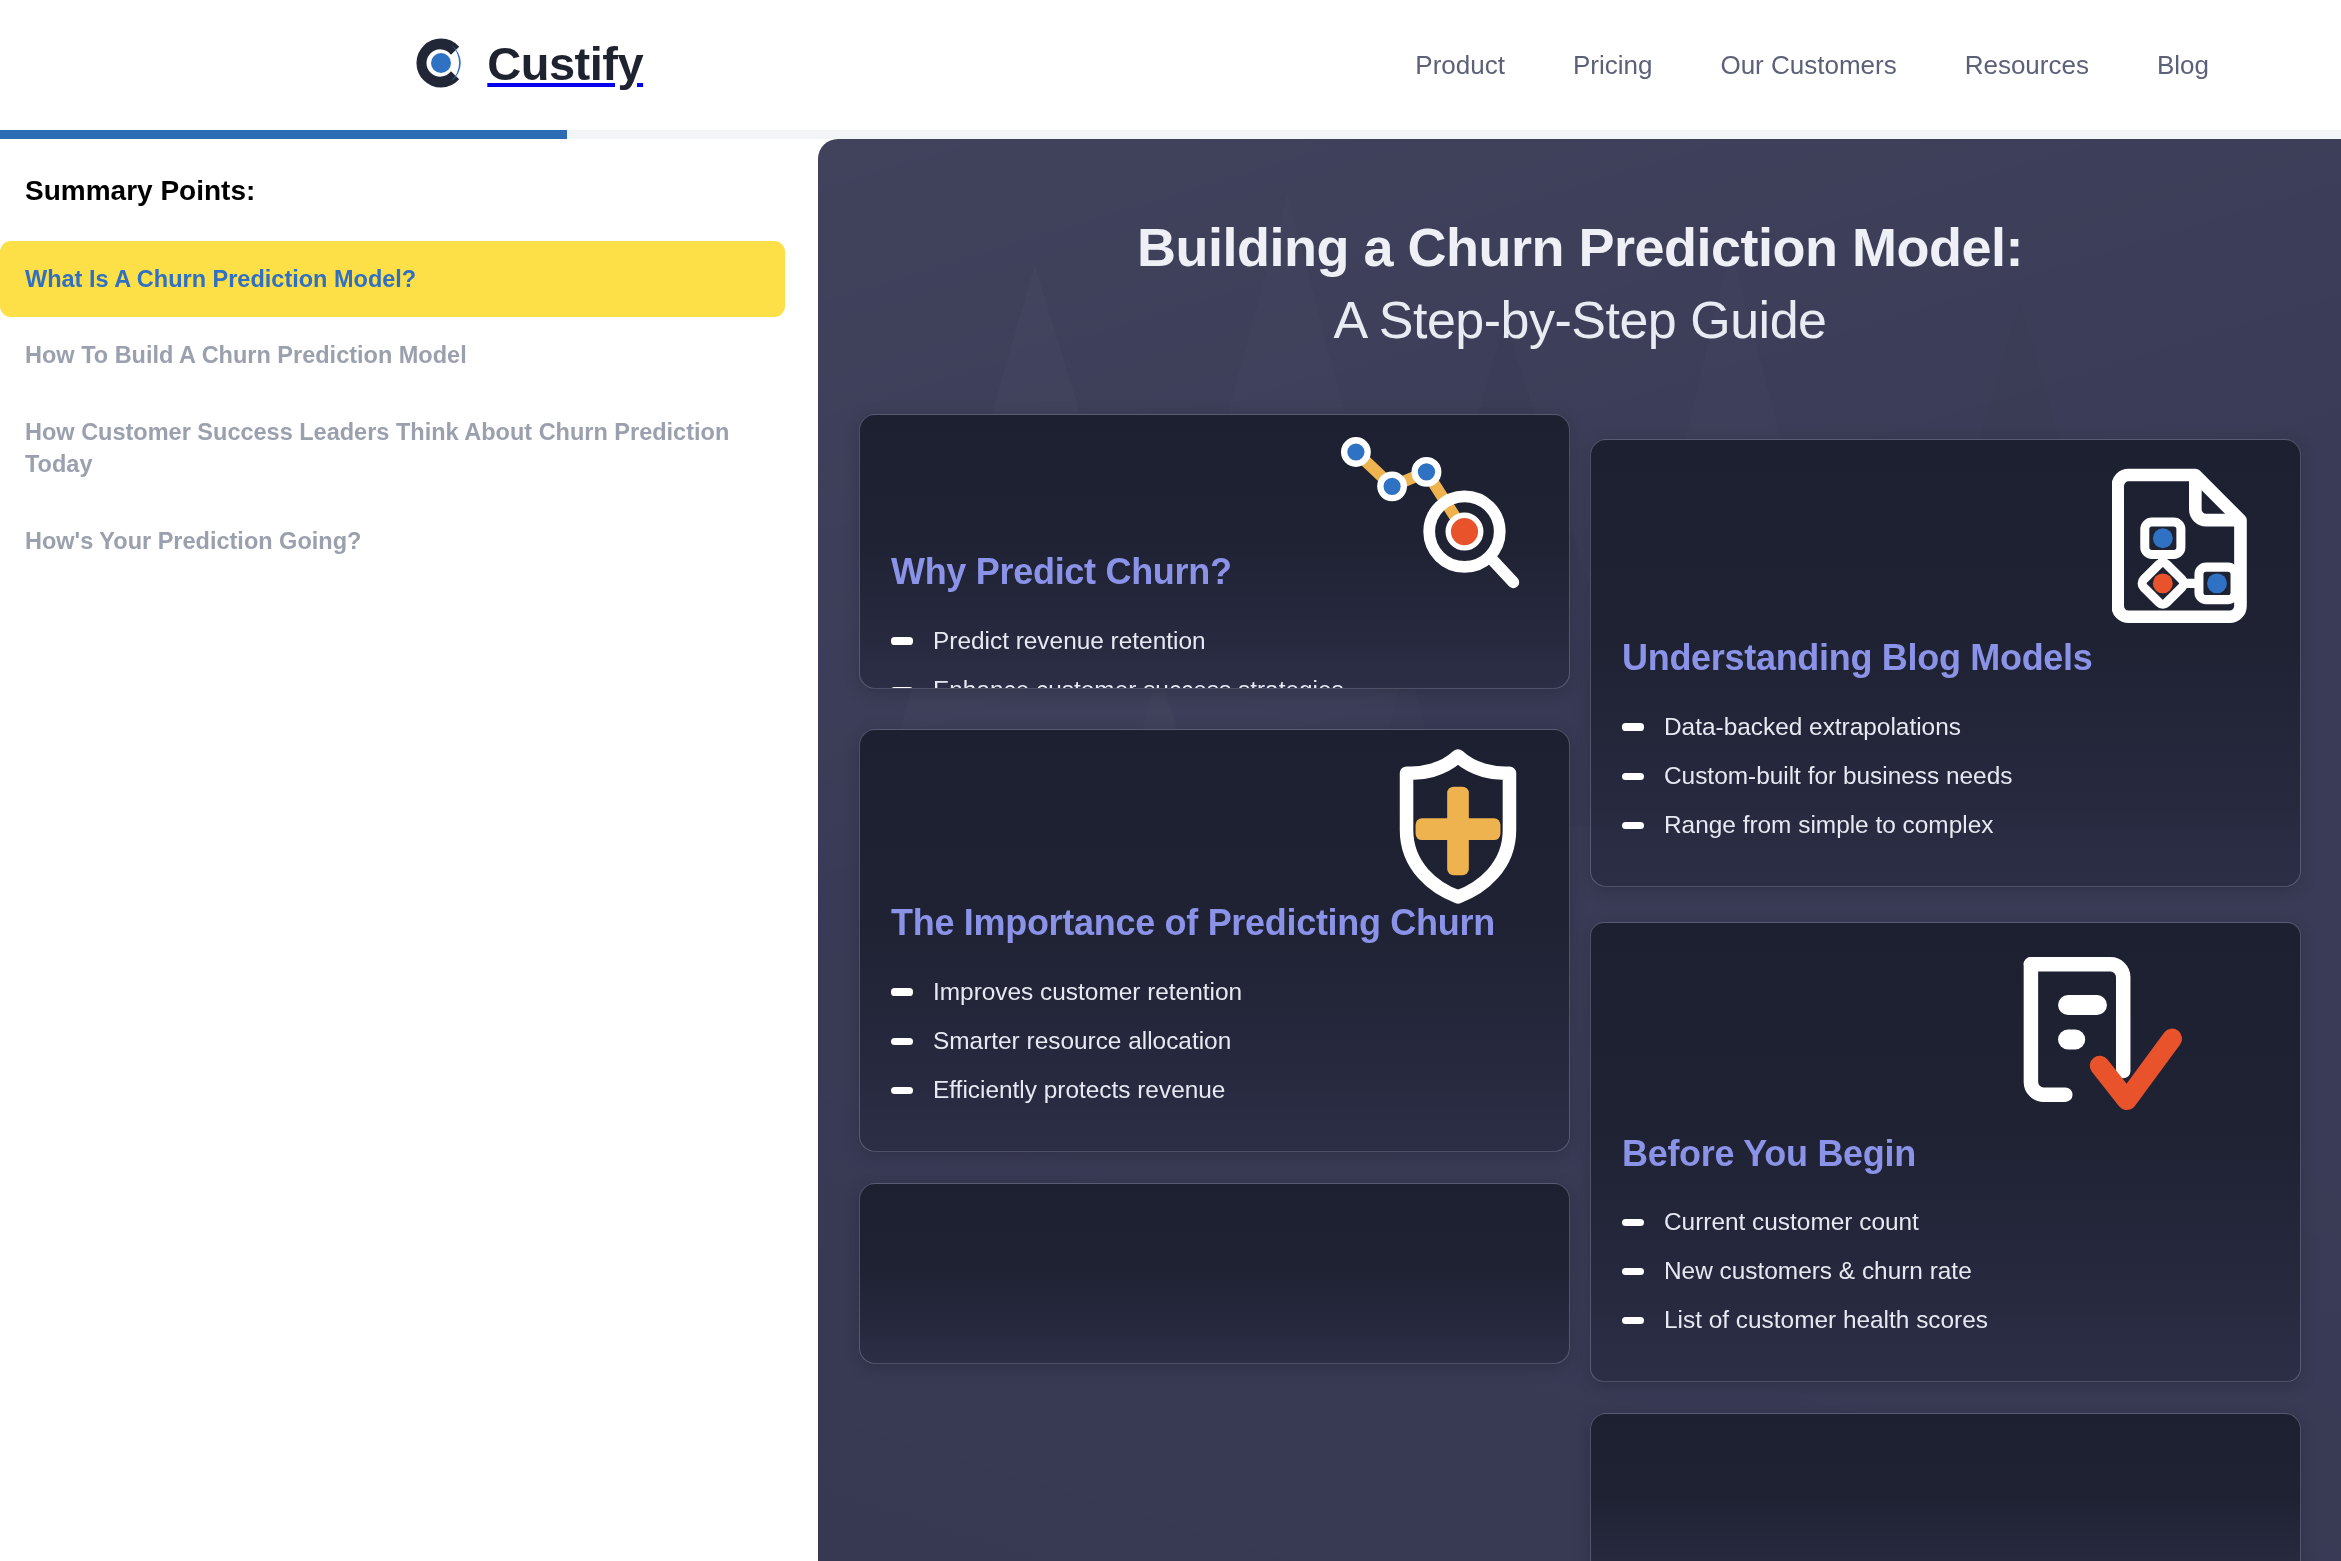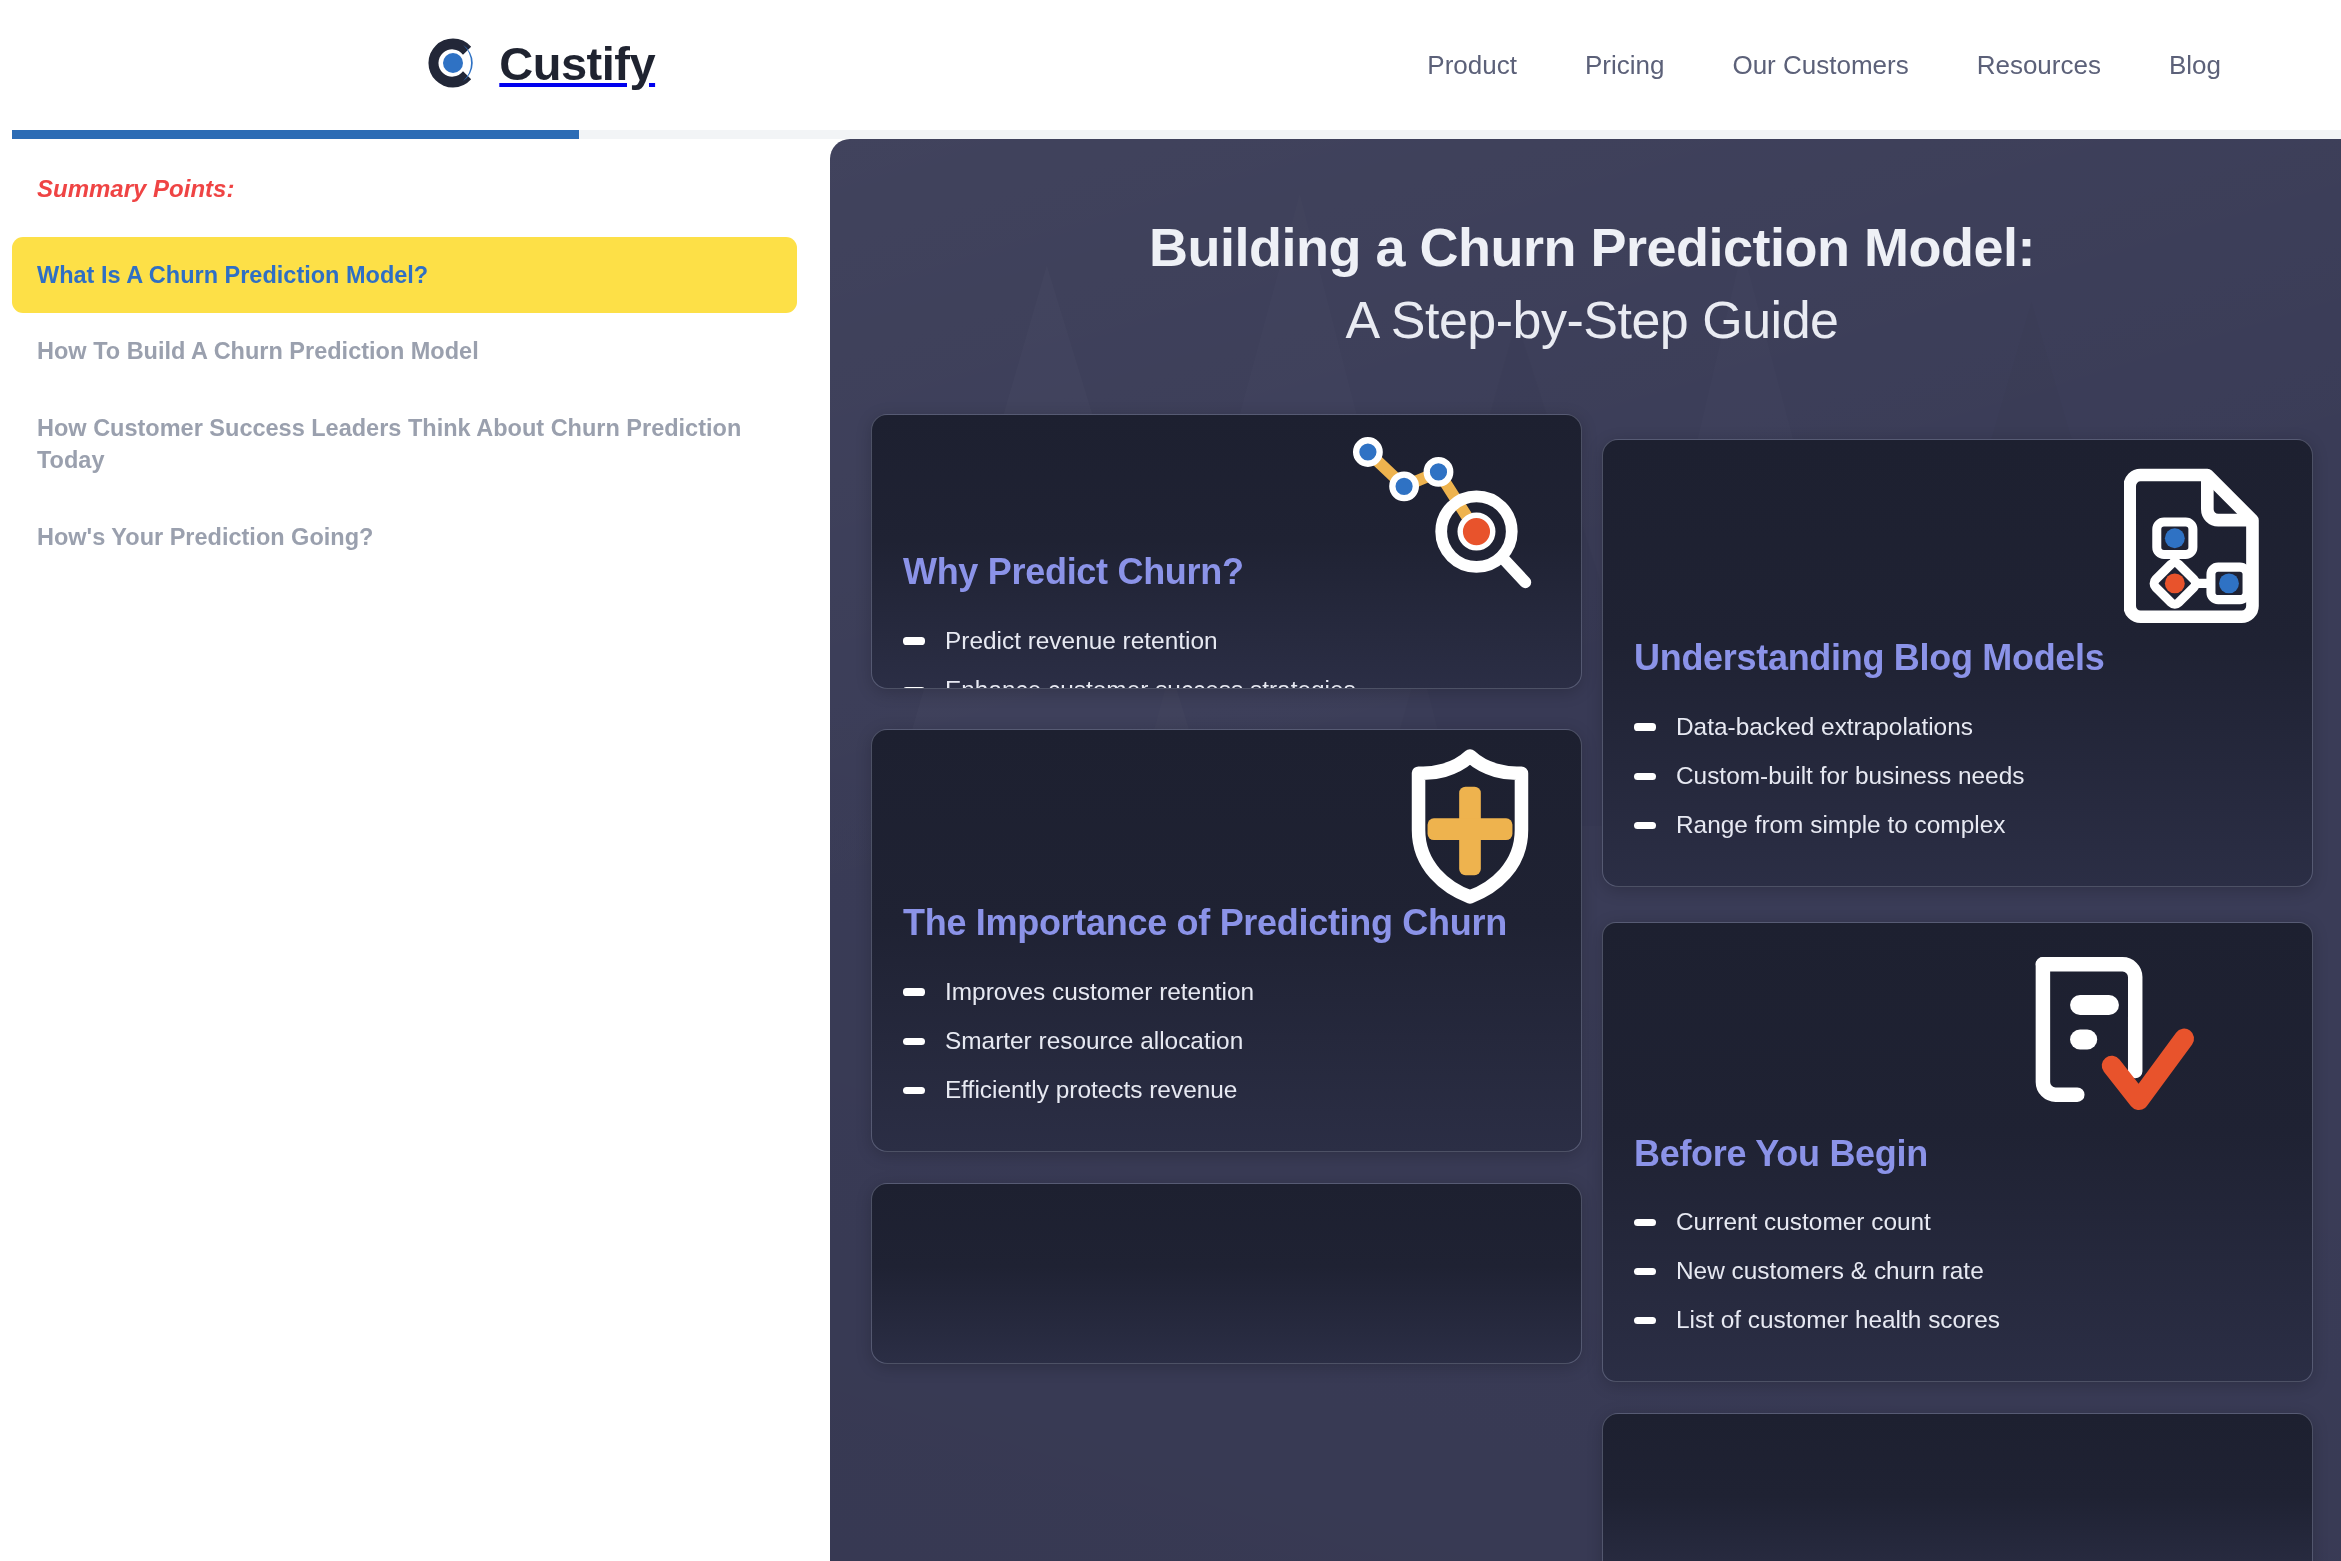--- a/index.html
+++ b/index.html
@@ -2,21 +2,21 @@
 <html style="font-size:14.5px"><head>
 <meta charset="utf-8">
 <style>
   * { margin:0; padding:0; box-sizing:border-box; }
   html,body{
     width:2342px; height:1561px;
     background:#ffffff;
     font-family:"Liberation Sans", sans-serif;
     overflow:hidden;
   }
-  #root{ position:relative; width:1876px; height:1561px;margin-left:12px; }
+  #root{ position:relative; width:1876px; height:1561px; }
 
   
   .topbar{
     position:absolute; left:0; top:0; width:2342px; height:130px;
     background:#ffffff; display:flex; align-items:center;
   }
   .logo-wrap{
     position:absolute; left:411px; top:33px;
     display:flex; align-items:center; gap:16.3px;
   }
@@ -43,23 +43,22 @@
     position:absolute; left:0; top:0; height:9px; width:567px;
     background:#2c6cb5;
   }
 
   
   .sidebar{
     position:absolute; left:0; top:139px; width:818px; height:1422px;
     background:#ffffff; padding:36px 0 0 0;
   }
   .sidebar-title{
-    font-size:24px; font-weight:700; color:#ef4444;
+    font-size:28px; font-weight:700; color:#000000;
     margin:0 0 34px 25px;
-    font-style:italic;
   }
   .toc-item{
     display:block; font-size:23.5px; line-height:1.38;
     color:#9aa0ae; font-weight:600;
     padding:22px 47px 22px 25px; margin:0 33px 0 0;
     border-radius:11px; text-decoration:none;
   }
   .toc-item.active{
     color:#2f6fc4; background:#fde047;
   }

